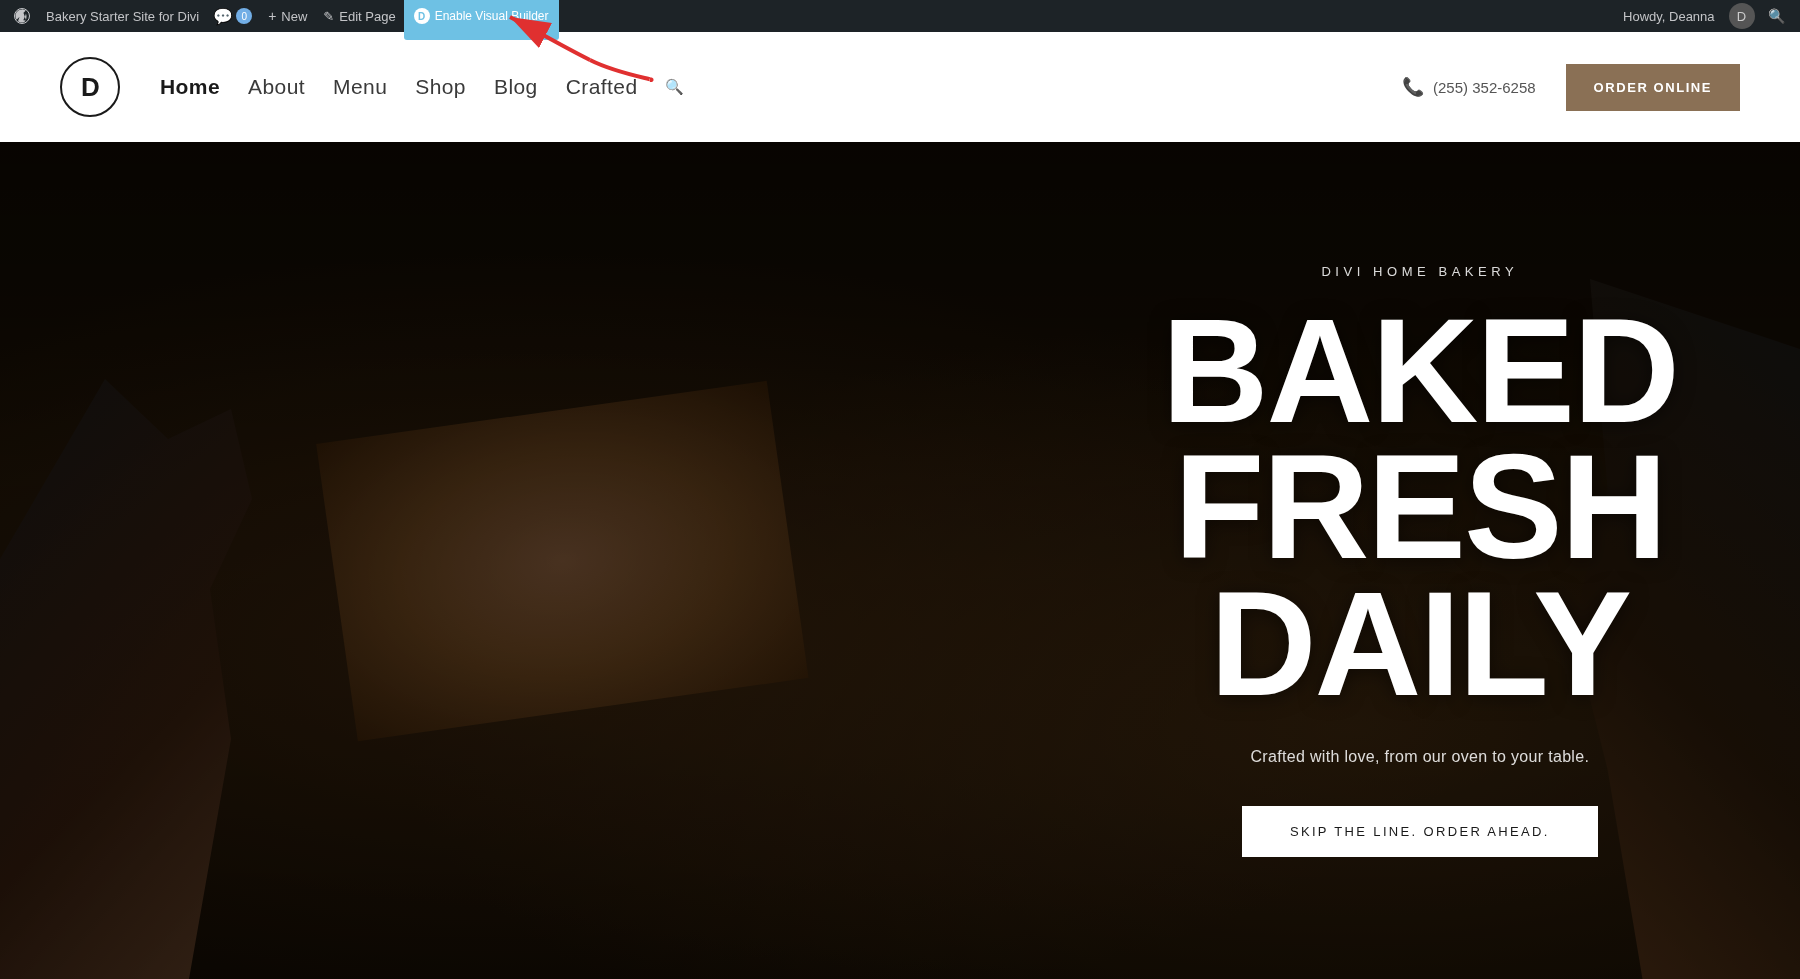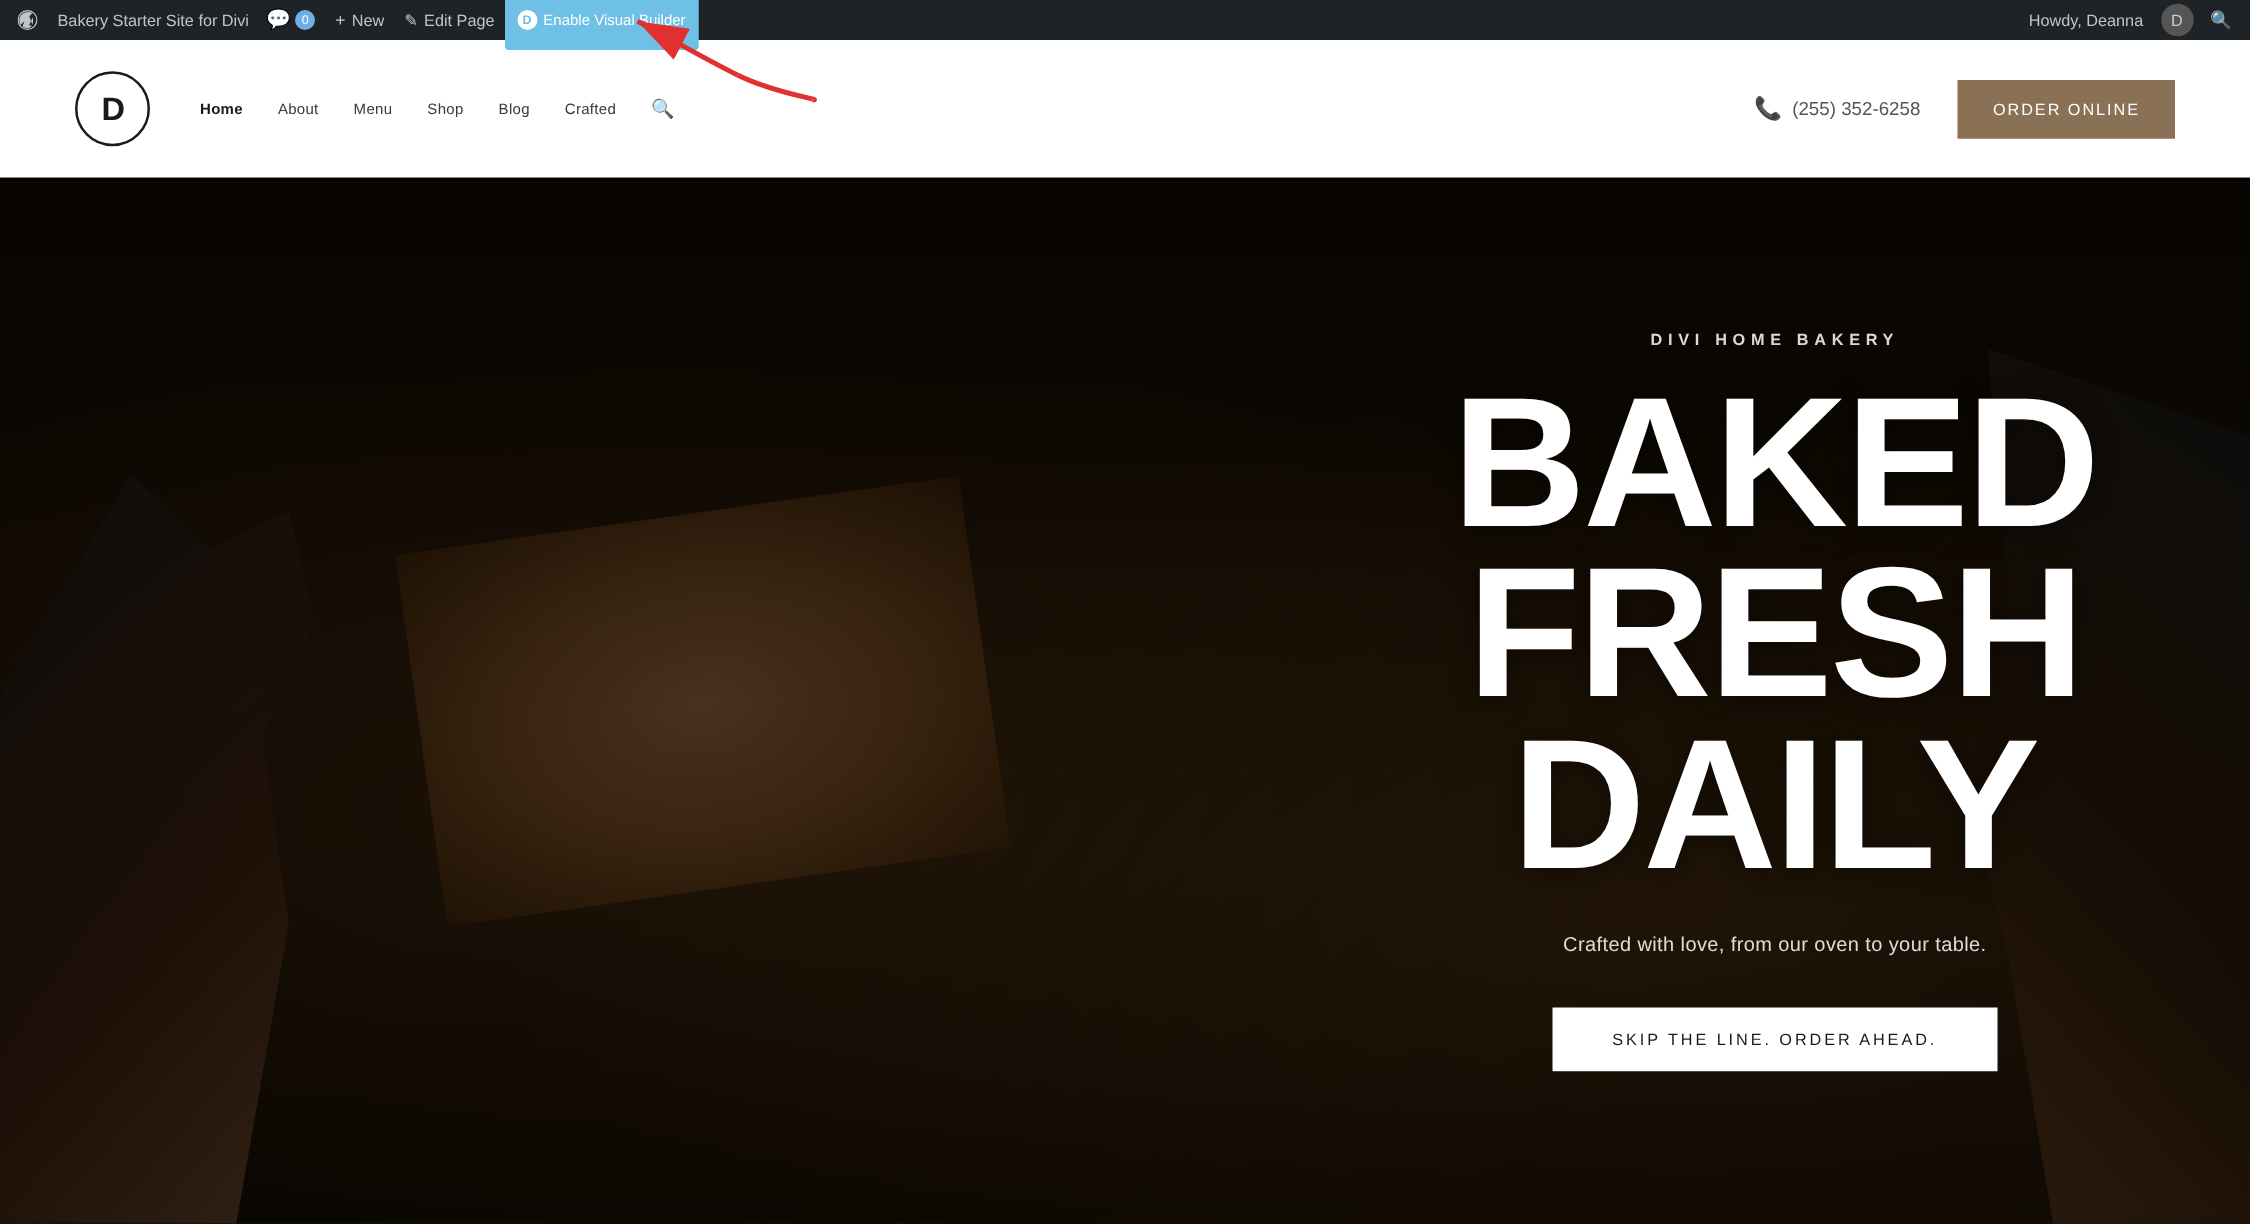--- a/index.html
+++ b/index.html
@@ -96,21 +96,21 @@
       font-weight: 700;
       color: #1a1a1a;
       letter-spacing: -1px;
     }
     nav.site-nav {
       display: flex; align-items: center; gap: 28px;
       flex: 1;
     }
     .nav-link {
       color: #3a3a3a;
-      font-size: 12px;
+      font-size: 21px;
       text-decoration: none;
       letter-spacing: 0.02em;
       cursor: pointer;
       text-align: right;
     }
     .nav-link.active { color: #1a1a1a; font-weight: 600; }
     .nav-search-icon { font-size: 15px; color: #555; cursor: pointer; }
     .header-right {
       display: flex; align-items: center; gap: 30px;
       margin-left: auto;
@@ -119,21 +119,21 @@
       display: flex; align-items: center; gap: 8px;
       color: #555; font-size: 15px;
     }
     .phone-icon { font-size: 18px; color: #7a6a5a; }
     .order-btn {
       background: #8a7055;
       color: #fff;
       border: none;
       padding: 16px 28px;
       font-size: 13px;
-      font-weight: 400;
+      font-weight: 700;
       letter-spacing: 0.12em;
       text-transform: uppercase;
       cursor: pointer;
     }
 
     
     #hero {
       margin-top: 142px; 
       width: 100%;
       height: 837px;
@@ -188,21 +188,21 @@
       text-align: center;
       color: #fff;
       padding: 0 40px;
     }
     .hero-subtitle {
       font-size: 13px;
       letter-spacing: 0.35em;
       text-transform: uppercase;
       color: rgba(255,255,255,0.85);
       margin-bottom: 24px;
-      font-weight: 700;
+      font-weight: 400;
     }
     .hero-title {
       font-size: 148px;
       font-weight: 800;
       line-height: 0.92;
       letter-spacing: -2px;
       text-transform: uppercase;
       color: #fff;
       font-family: 'Arial Black', 'Impact', sans-serif;
       margin-bottom: 36px;

